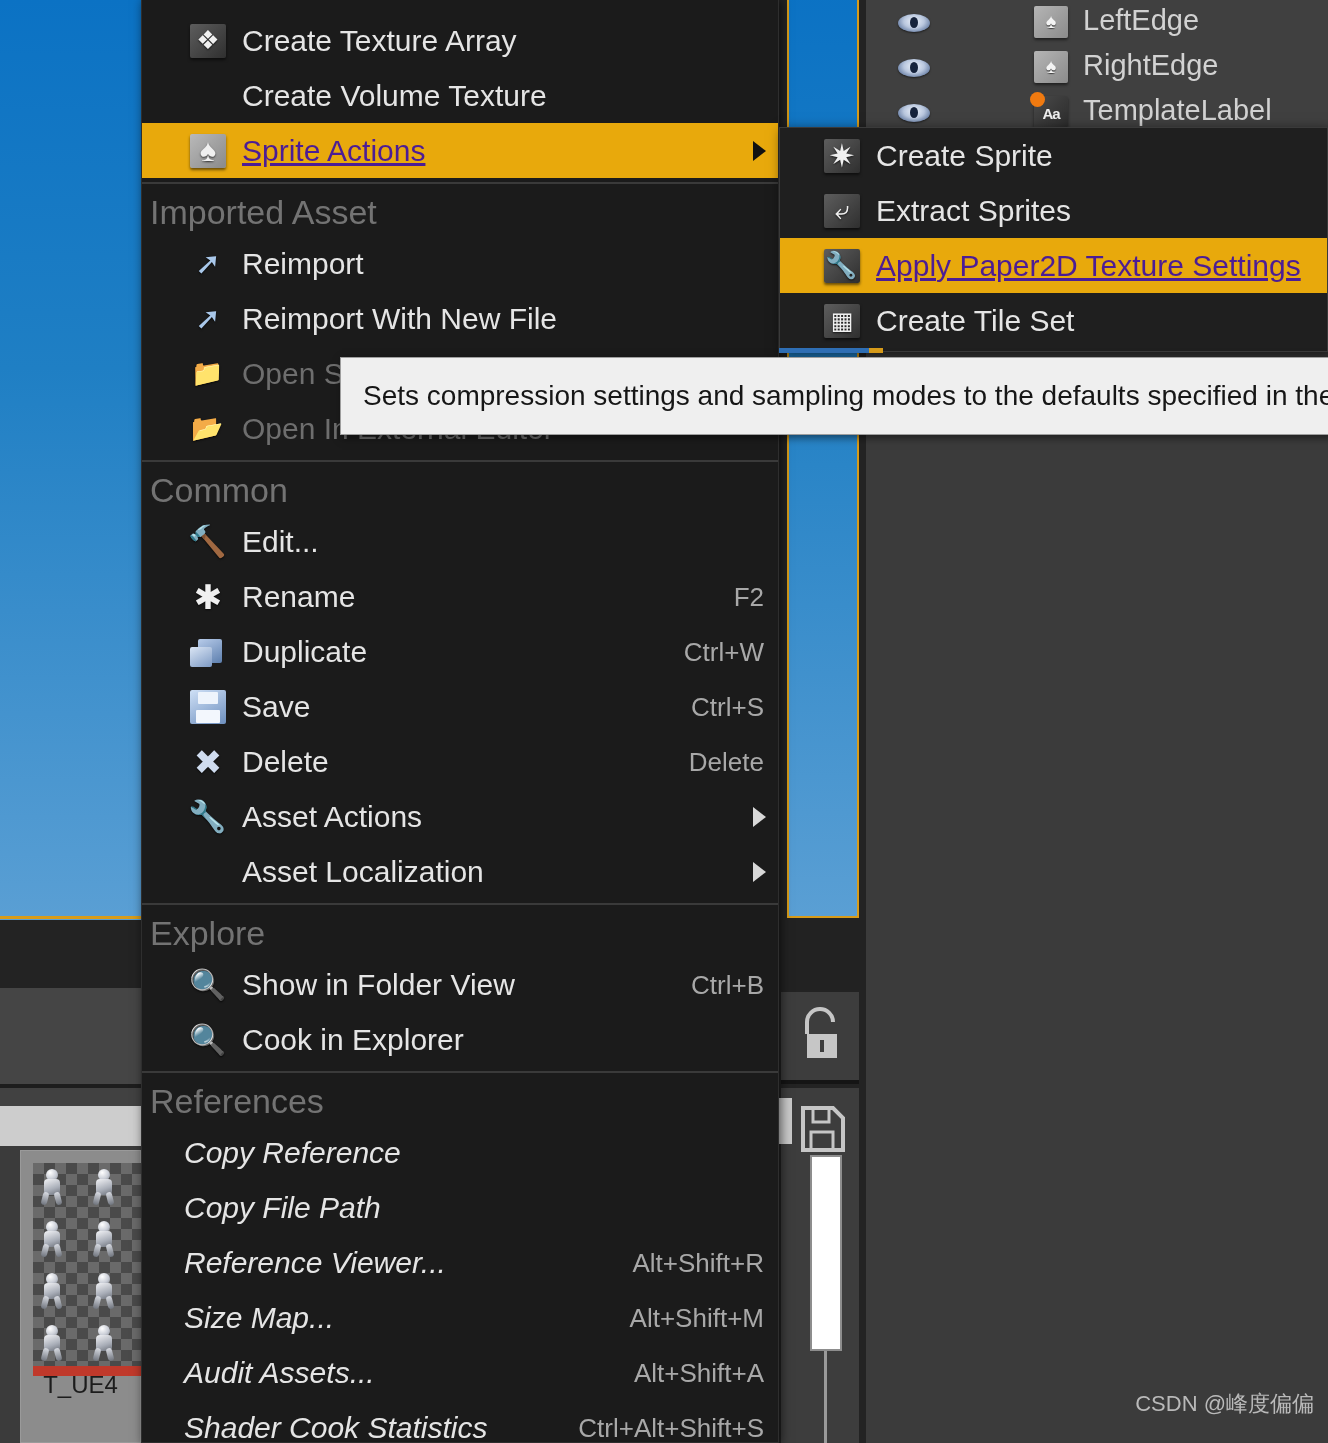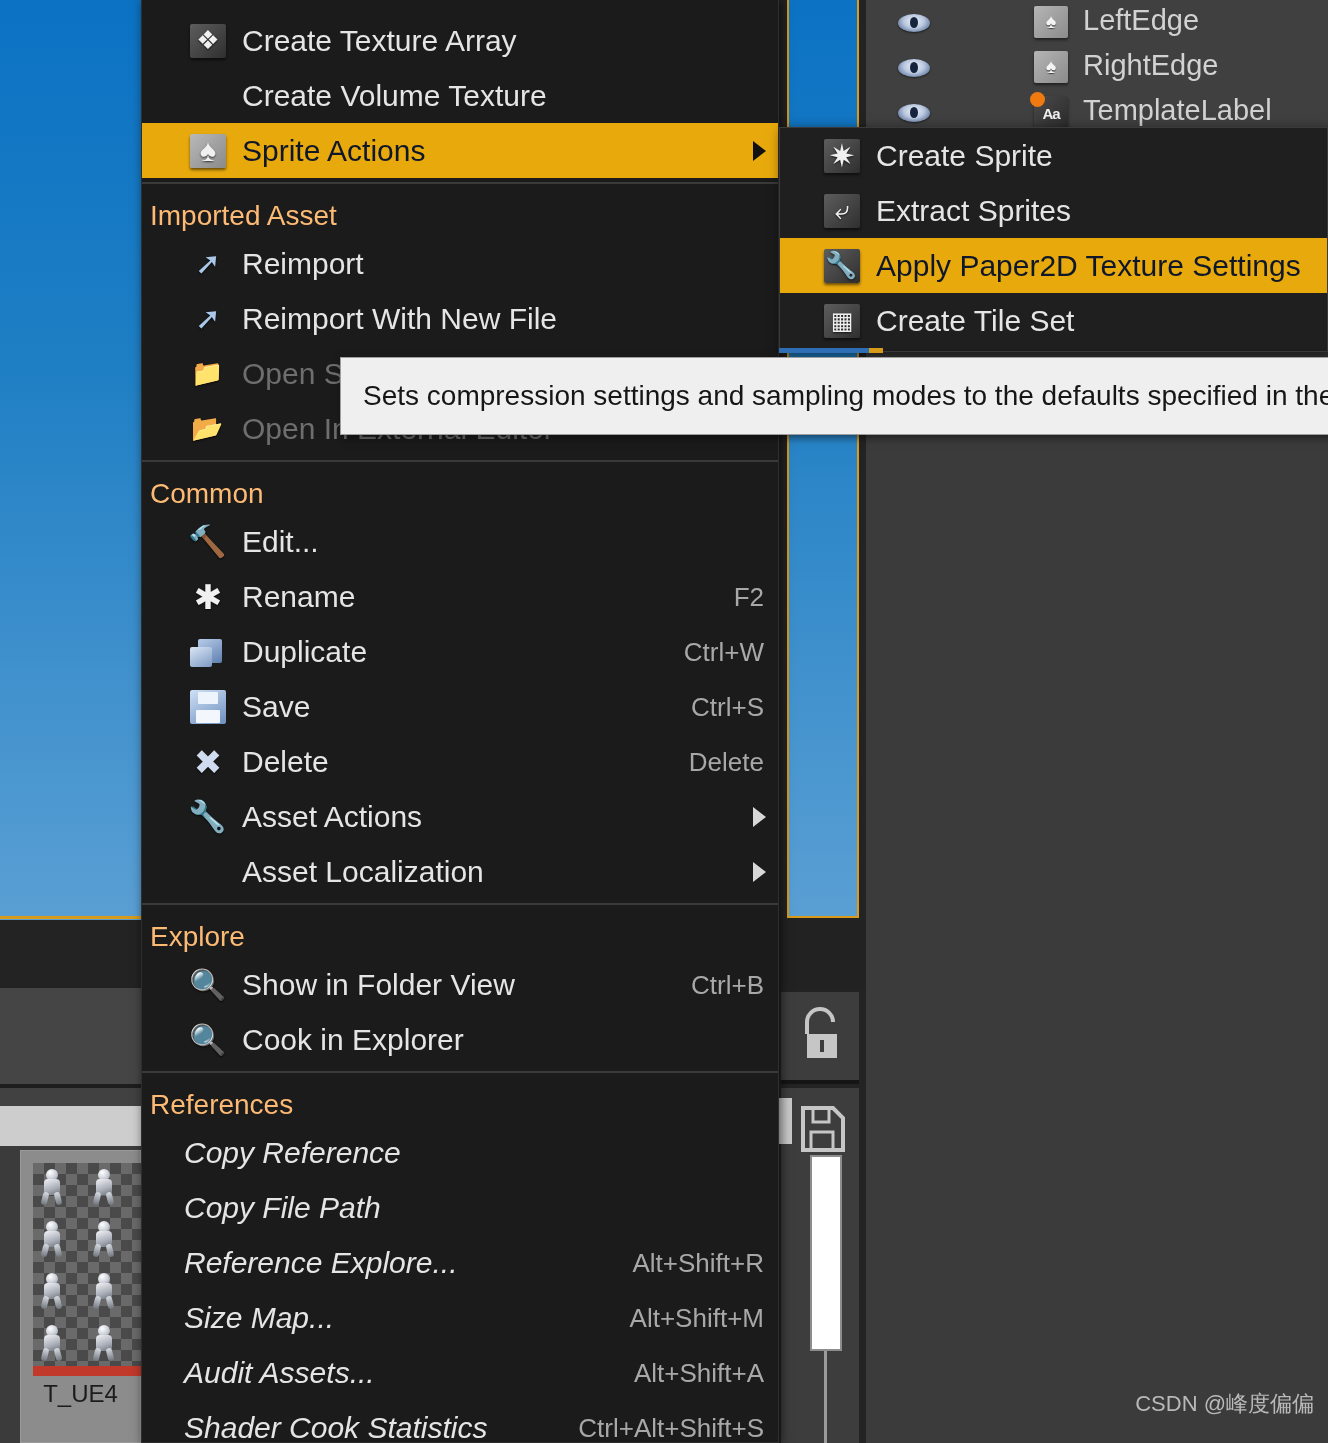--- a/index.html
+++ b/index.html
@@ -52,21 +52,21 @@
   .sprite-cell .legL, .sprite-cell .legR {
     position:absolute; top:23px; width:6px; height:13px; border-radius:3px;
     background:linear-gradient(180deg,#d8dbe2,#70757e);
   }
   .sprite-cell .legL { left:3px; transform:rotate(14deg); }
   .sprite-cell .legR { left:16px; transform:rotate(-14deg); }
   .thumb-redbar {
     position:absolute; left:12px; top:215px; width:109px; height:10px; background:#c0392b;
   }
   .thumb-label {
-    position:absolute; left:0; right:0; top:229px; text-align:center;
+    position:absolute; left:0; right:0; top:220px; text-align:center;
     font-size:24px; color:#1c1c1c; white-space:nowrap; overflow:hidden;
   }
 
   
   .bg-right { position:absolute; left:866px; top:0; width:462px; height:1443px; background:#3b3b3b; }
 
   
   .tree-panel {
     position:absolute; left:866px; top:0; width:462px; height:130px; background:#404040;
   }
@@ -152,27 +152,27 @@
   .menu-item .mi-shortcut {
     position:absolute; right:14px; top:50%; transform:translateY(-50%);
     font-size:26px; color:#a8a8a8;
   }
   .menu-item .mi-arrow {
     position:absolute; right:12px; top:50%; transform:translateY(-50%);
     width:0; height:0; border-left:13px solid #d8d8d8;
     border-top:10px solid transparent; border-bottom:10px solid transparent;
   }
   .menu-item.highlight { background:#e8a90c; }
-  .menu-item.highlight .mi-label { color:#0f172a; }
+  .menu-item.highlight .mi-label { color:#4c1d95;text-decoration:underline; }
   .menu-item.highlight .mi-arrow { border-left-color:#111; }
   .menu-item.disabled .mi-label { color:#6e6e6e; }
   .menu-item.noicon .mi-label { margin-left:-6px;font-style:italic; }
   .menu-section {
     height:52px; display:flex; align-items:flex-end; padding:8px 0 4px 8px;
-    font-size:28px; color:#fdba74;
+    font-size:34px; color:#737373;
   }
   .menu-sep { height:2px; background:#3a3a3a; margin:4px 0 0 0; }
 
   
   .ic { position:absolute; inset:0; border-radius:2px; }
   .ic-tile { background:linear-gradient(135deg,#b9b9b9,#8a8a8a); box-shadow:0 2px 3px rgba(0,0,0,.55); }
   .ic-dark-tile { background:linear-gradient(135deg,#5d5d5d,#2f2f2f); box-shadow:0 2px 3px rgba(0,0,0,.55); }
   .ic-sphere {
     width:32px; height:32px; border-radius:50%;
     background:radial-gradient(circle at 33% 28%,#ffffff 0%,#d8d8d8 40%,#8f8f8f 75%,#4d4d4d 100%);
@@ -475,21 +475,21 @@
     <div class="menu-sep"></div>
 
     <div class="menu-section">References</div>
     <div class="menu-item noicon">
       <span class="mi-label">Copy Reference</span>
     </div>
     <div class="menu-item noicon">
       <span class="mi-label">Copy File Path</span>
     </div>
     <div class="menu-item noicon">
-      <span class="mi-label">Reference Explore...</span>
+      <span class="mi-label">Reference Viewer...</span>
       <span class="mi-shortcut">Alt+Shift+R</span>
     </div>
     <div class="menu-item noicon">
       <span class="mi-label">Size Map...</span>
       <span class="mi-shortcut">Alt+Shift+M</span>
     </div>
     <div class="menu-item noicon">
       <span class="mi-label">Audit Assets...</span>
       <span class="mi-shortcut">Alt+Shift+A</span>
     </div>

